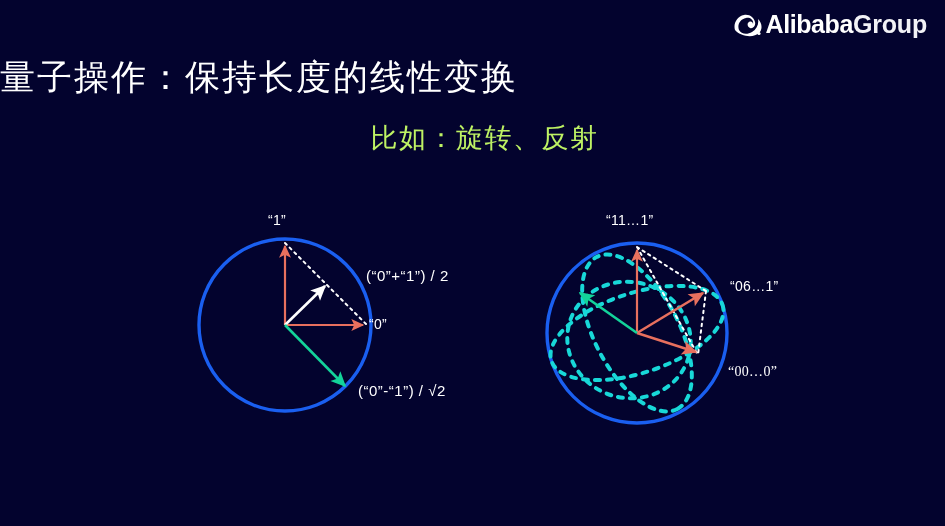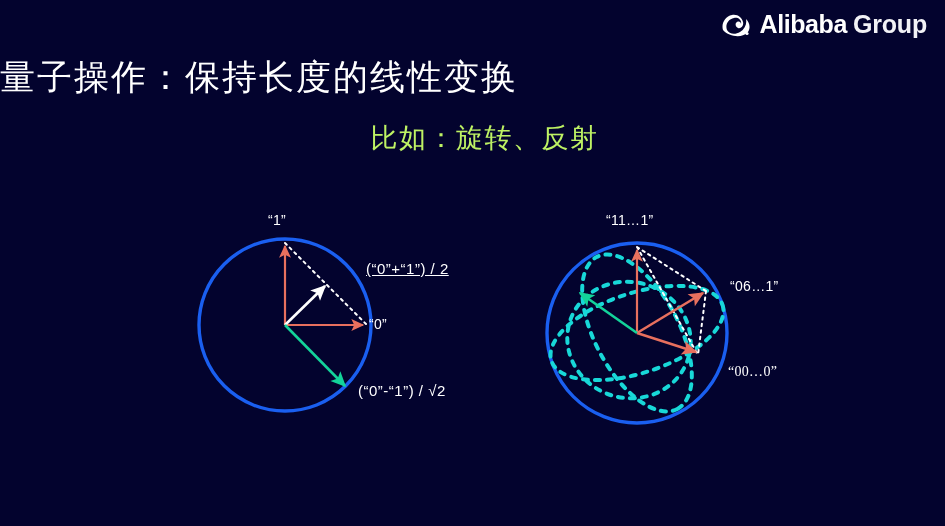--- a/index.html
+++ b/index.html
@@ -17,21 +17,20 @@
     color: #ffffff;
   }
 
   
   #logo {
     position: absolute;
     top: 8px;
     right: 18px;
     display: flex;
     align-items: center;
-    gap: 6px;
     height: 32px;
   }
   #logo .mark {
     display: block;
     width: 34px;
     height: 26px;
   }
   #logo .brand {
     font-size: 25px;
     font-weight: bold;
@@ -85,21 +84,21 @@
     color: #ffffff;
     font-size: 15px;
     letter-spacing: 0.3px;
   }
   .lbl.small { font-size: 14px; }
   .lbl.eq { font-size: 15px; letter-spacing: 0.5px; }
 
   
   #lbl-one   { left: 88px;  top: 12px; }
   #lbl-zero  { left: 189px; top: 116px; }
-  #lbl-plus  { left: 186px; top: 60px; text-decoration: underline; }
+  #lbl-plus  { left: 186px; top: 67px; }
   #lbl-minus { left: 178px; top: 182px; }
 
   
   #lbl-11    { left: 78px;  top: 12px; }
   #lbl-01    { left: 202px; top: 78px; }
   #lbl-00    { left: 200px; top: 164px; font-family: Liberation Serif, serif; }
 </style>
 </head>
 <body>
 

